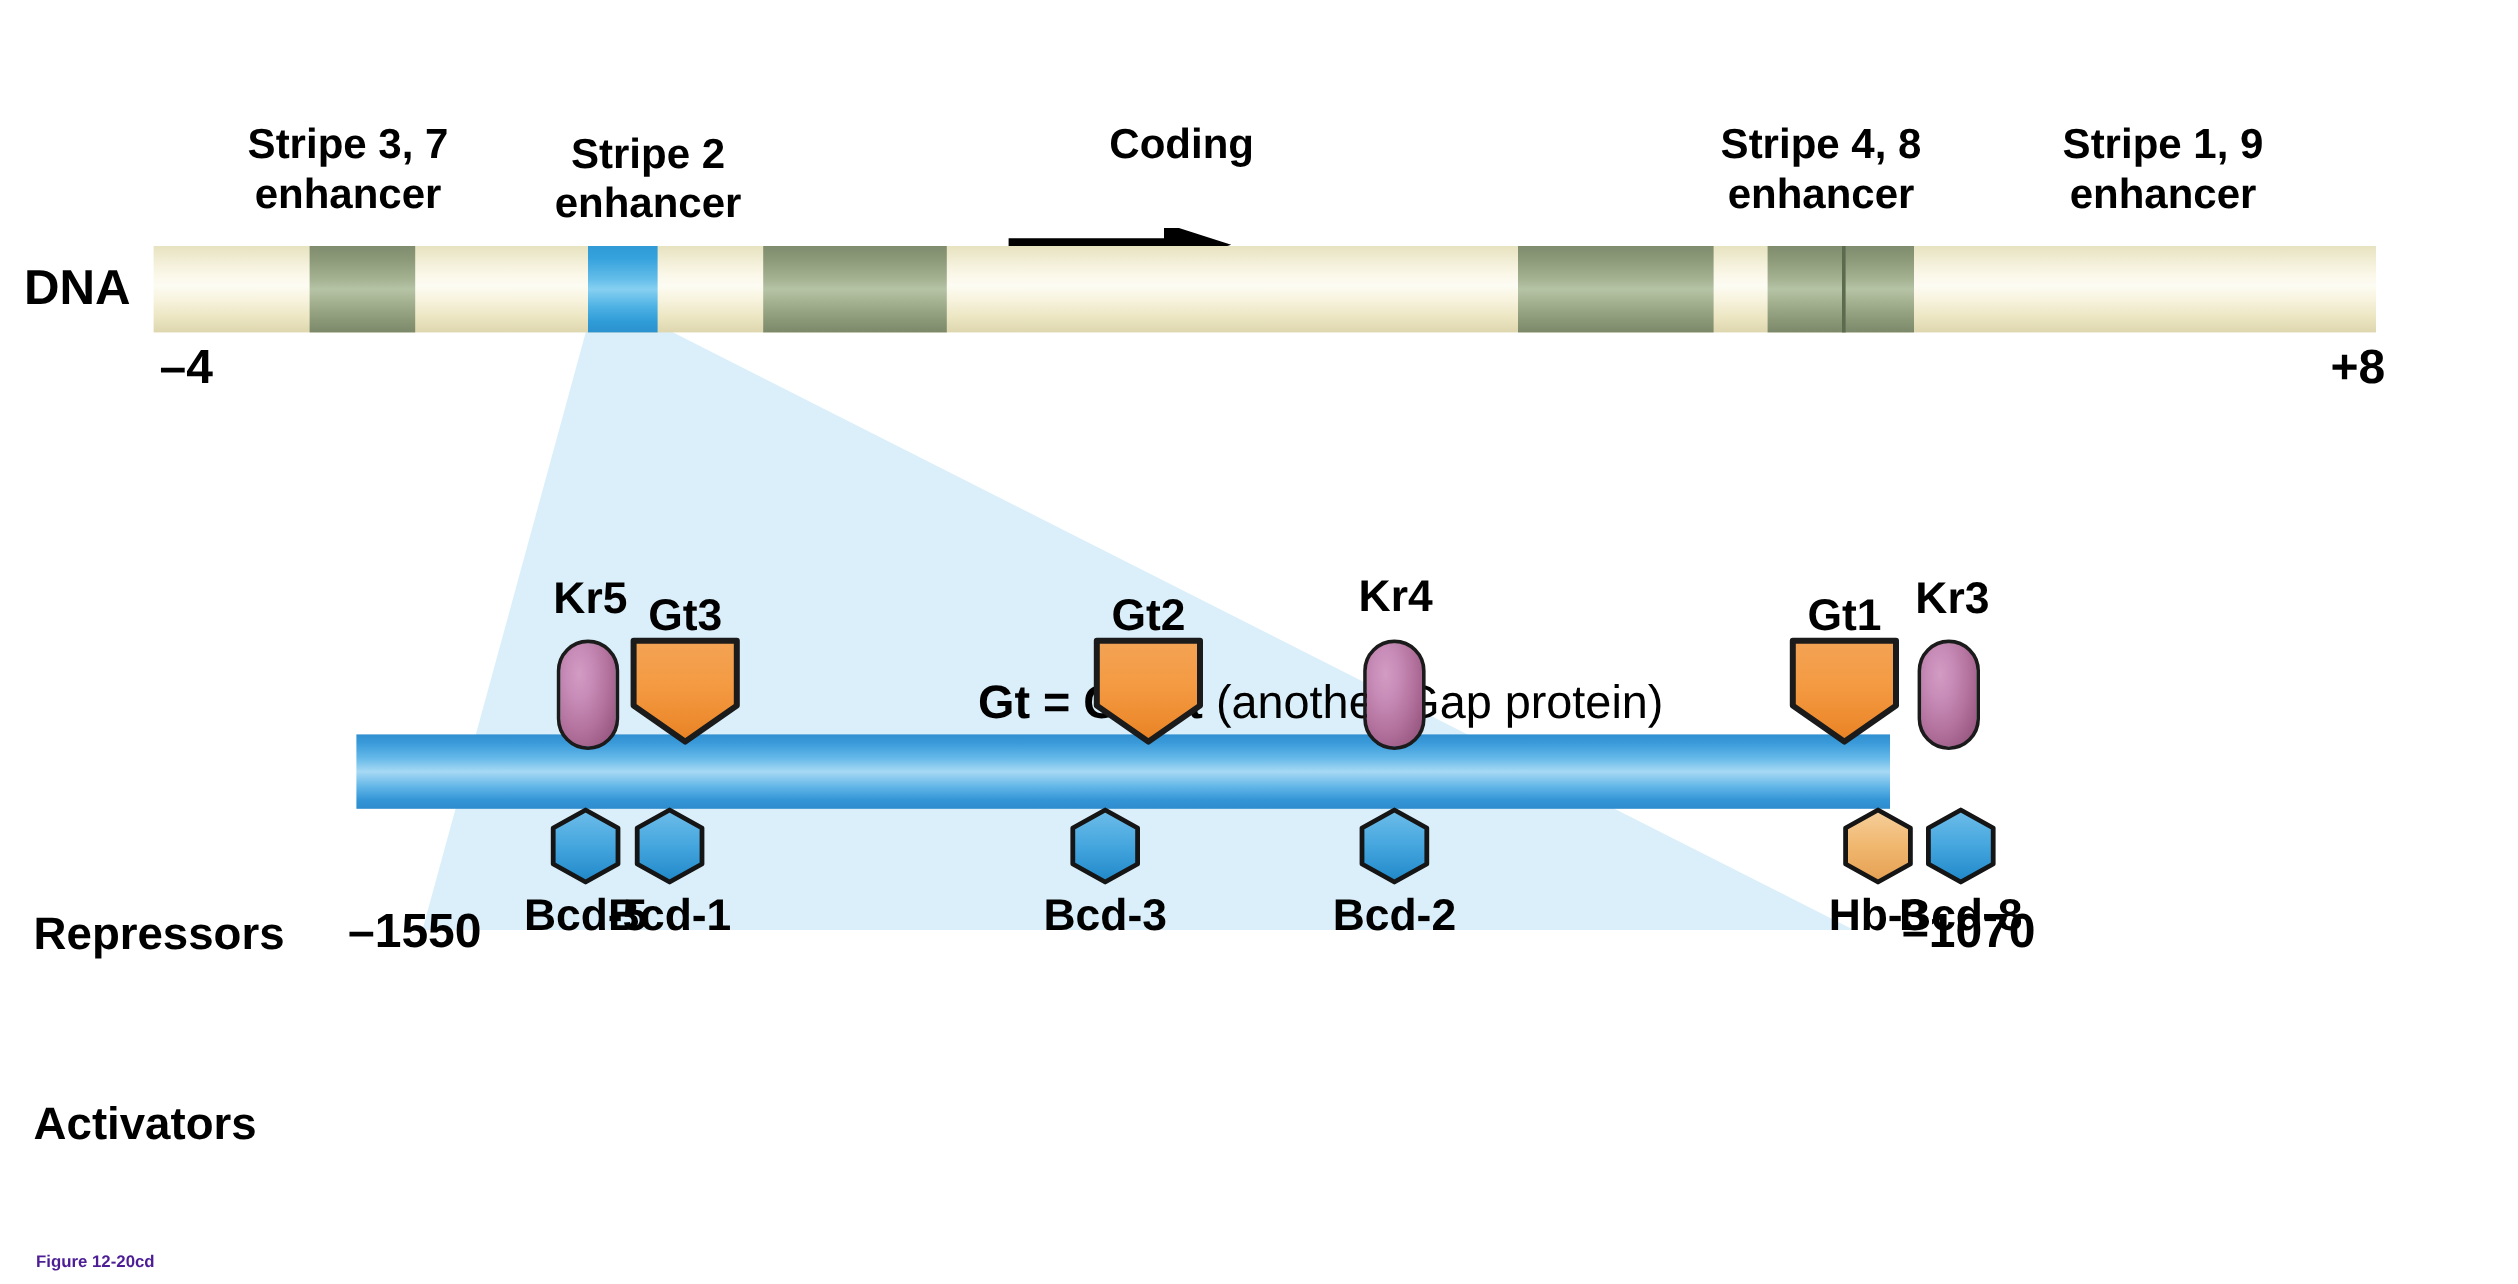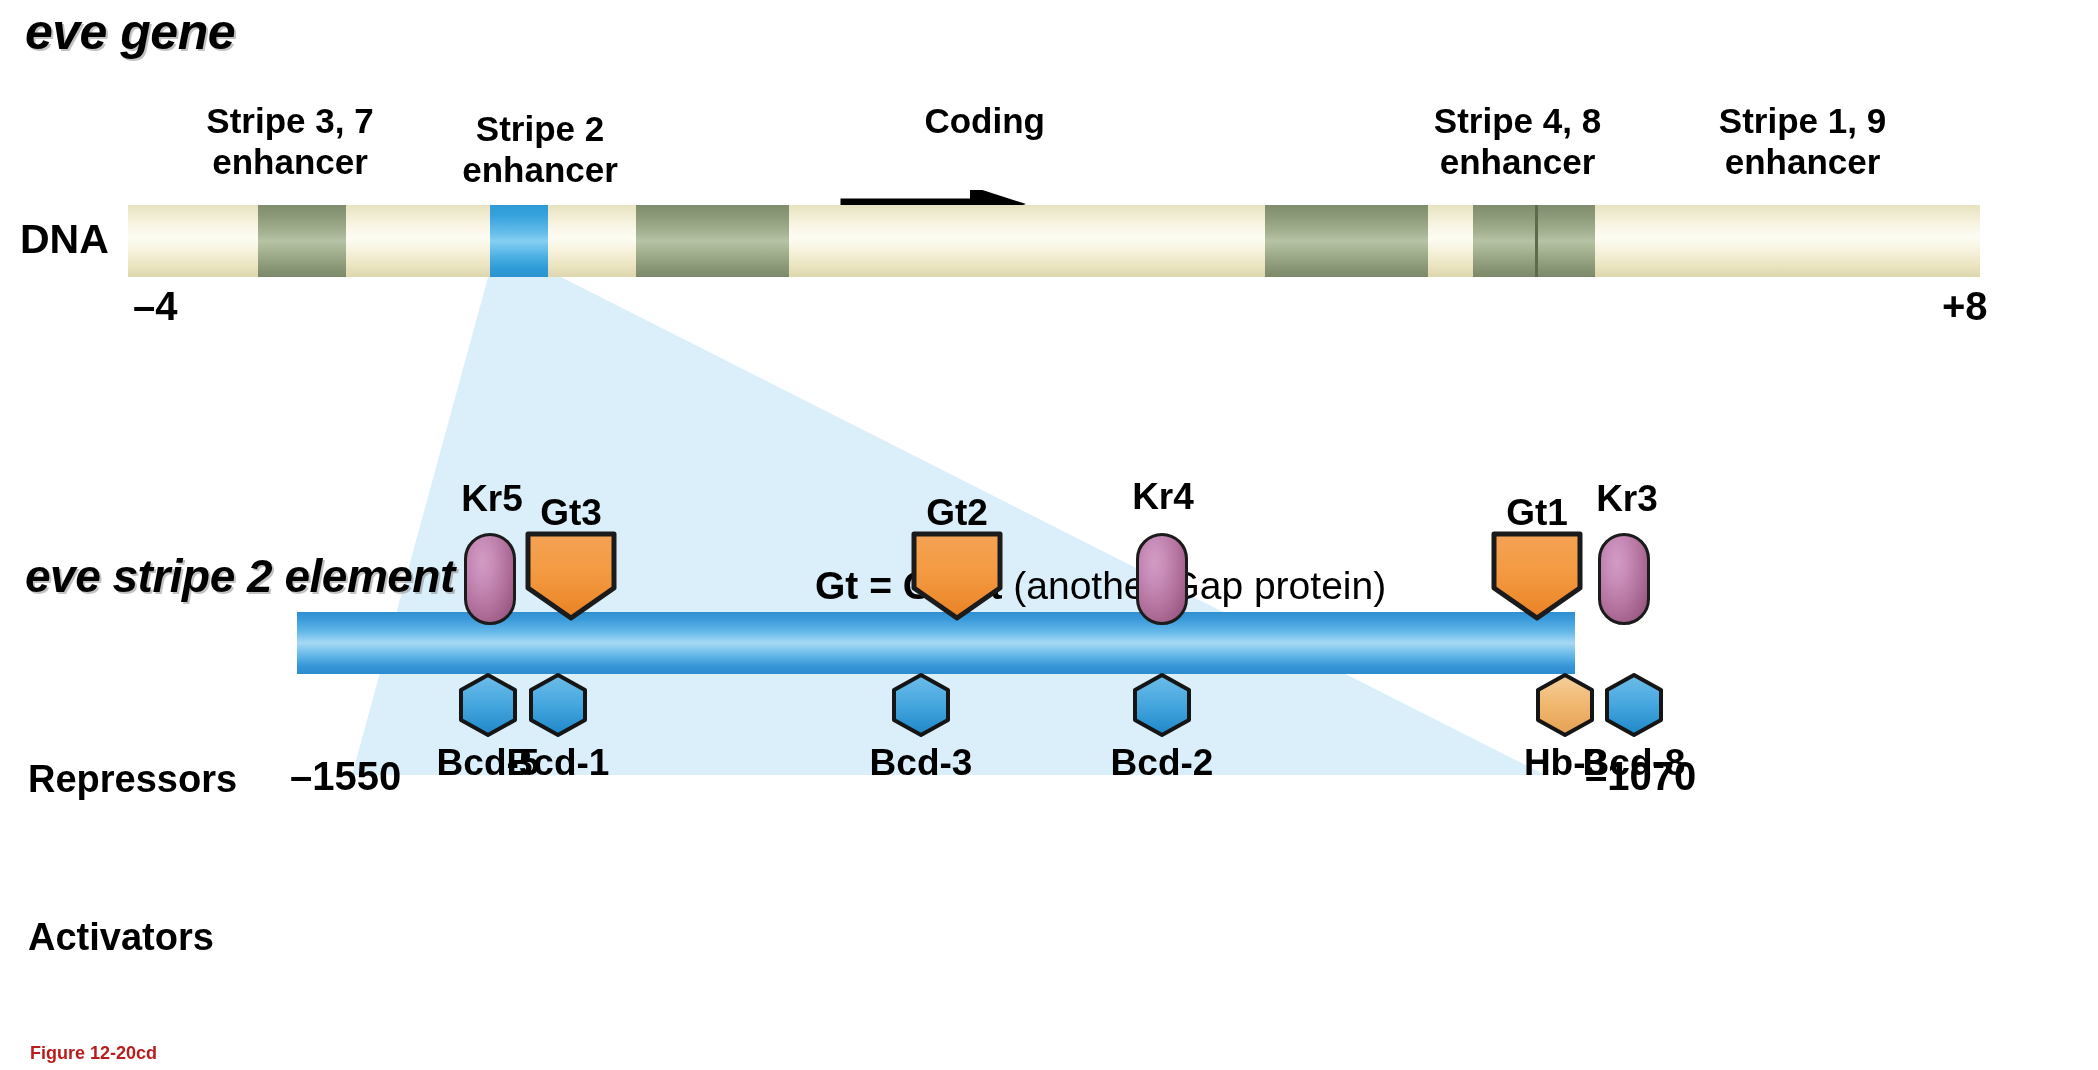--- a/index.html
+++ b/index.html
@@ -81,32 +81,31 @@
       radial-gradient(ellipse at 34% 30%, #d29cc4 0%, #c78bb7 26%, #b4749f 54%, #9d5d87 80%, #8e5079 100%);
     box-sizing:border-box;
   }
   .gt{position:absolute;width:94px;height:92px;}
 
   
   .hexwrap{position:absolute;width:62px;height:66px;}
   .act-cap{position:absolute;font-size:37px;font-weight:bold;text-align:center;}
   .rep-cap{position:absolute;font-size:37px;font-weight:bold;text-align:center;}
 
-  .figcap{left:30px;top:1044px;font-size:18px;font-weight:bold;color:#b91c1c;}
+  .figcap{left:30px;top:1044px;font-size:14px;font-weight:bold;color:#4c1d95;}
 </style>
 </head>
 <body>
 
 <div id="stage">
 
   <svg id="funnel" viewBox="0 0 1700 510" preserveAspectRatio="none">
     <polygon points="490,0 547,0 1545,505 352,505" fill="#daeffa"></polygon>
   </svg>
 
-  <div class="txt gene-title">eve gene</div>
 
   <div class="cap" style="left:175px;top:100px;width:230px;">
     <div>Stripe 3, 7</div>
     <div>enhancer</div>
   </div>
 
   <div class="cap" style="left:425px;top:108px;width:230px;">
     <div>Stripe 2</div>
     <div>enhancer</div>
   </div>
@@ -138,21 +137,20 @@
     <div class="seg green" style="left:508px;width:153px;"></div>
     <div class="seg green" style="left:1137px;width:163px;"></div>
     <div class="seg green" style="left:1345px;width:122px;">
       <div class="divline" style="left:62px;"></div>
     </div>
   </div>
 
   <div class="txt coord" style="left:133px;top:285px;">–4</div>
   <div class="txt coord" style="left:1942px;top:285px;">+8</div>
 
-  <div class="txt elem-title">eve stripe 2 element</div>
 
   <div class="txt" style="left:815px;top:566px;font-size:39px;">
     <span class="b">Gt = Giant</span><span> (another Gap protein)</span>
   </div>
 
   <div class="txt side-label" style="left:28px;top:760px;">Repressors</div>
   <div class="txt side-label" style="left:28px;top:918px;">Activators</div>
 
   <div class="txt" style="left:290px;top:755px;font-size:40px;font-weight:bold;">–1550</div>
   <div class="txt" style="left:1585px;top:755px;font-size:40px;font-weight:bold;">–1070</div>

